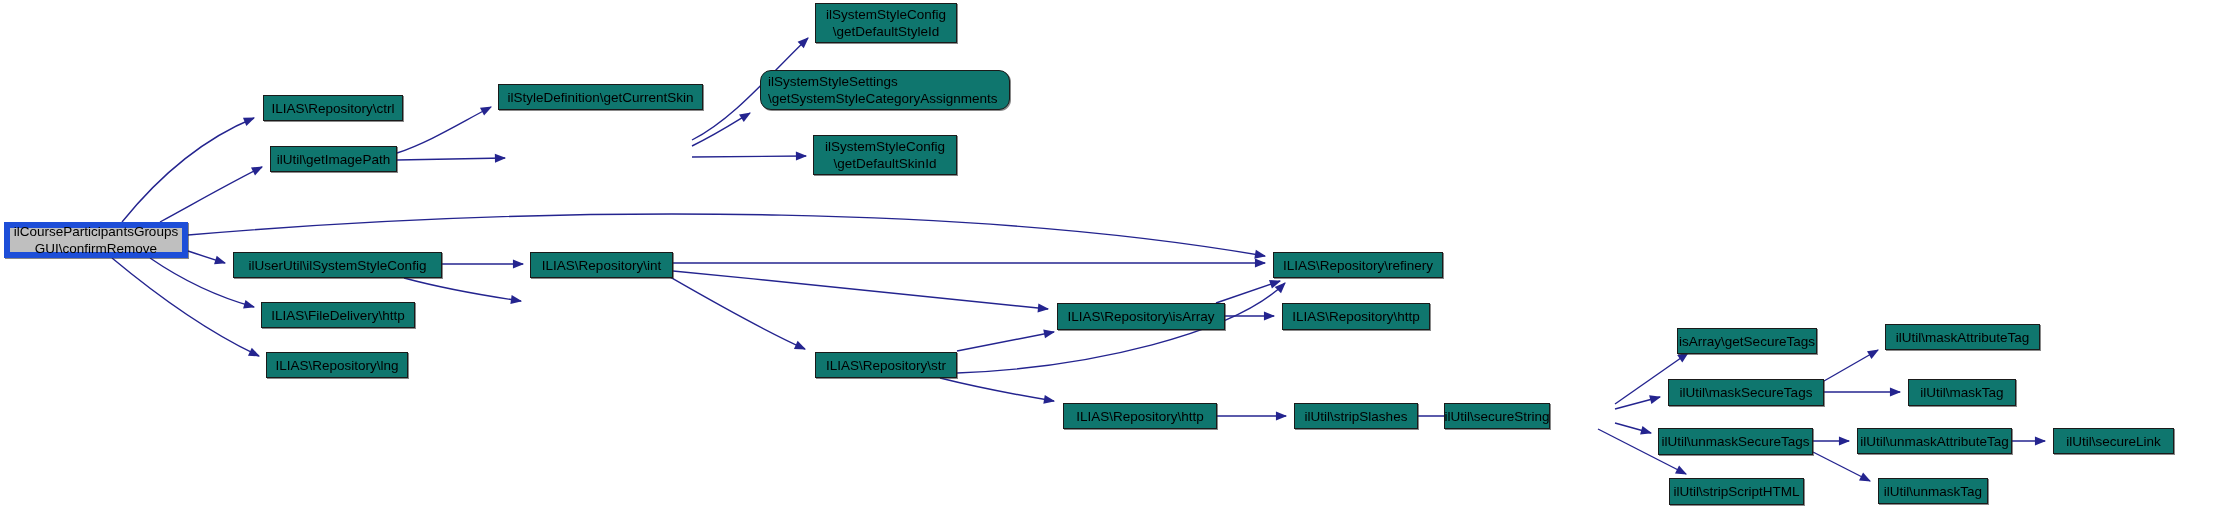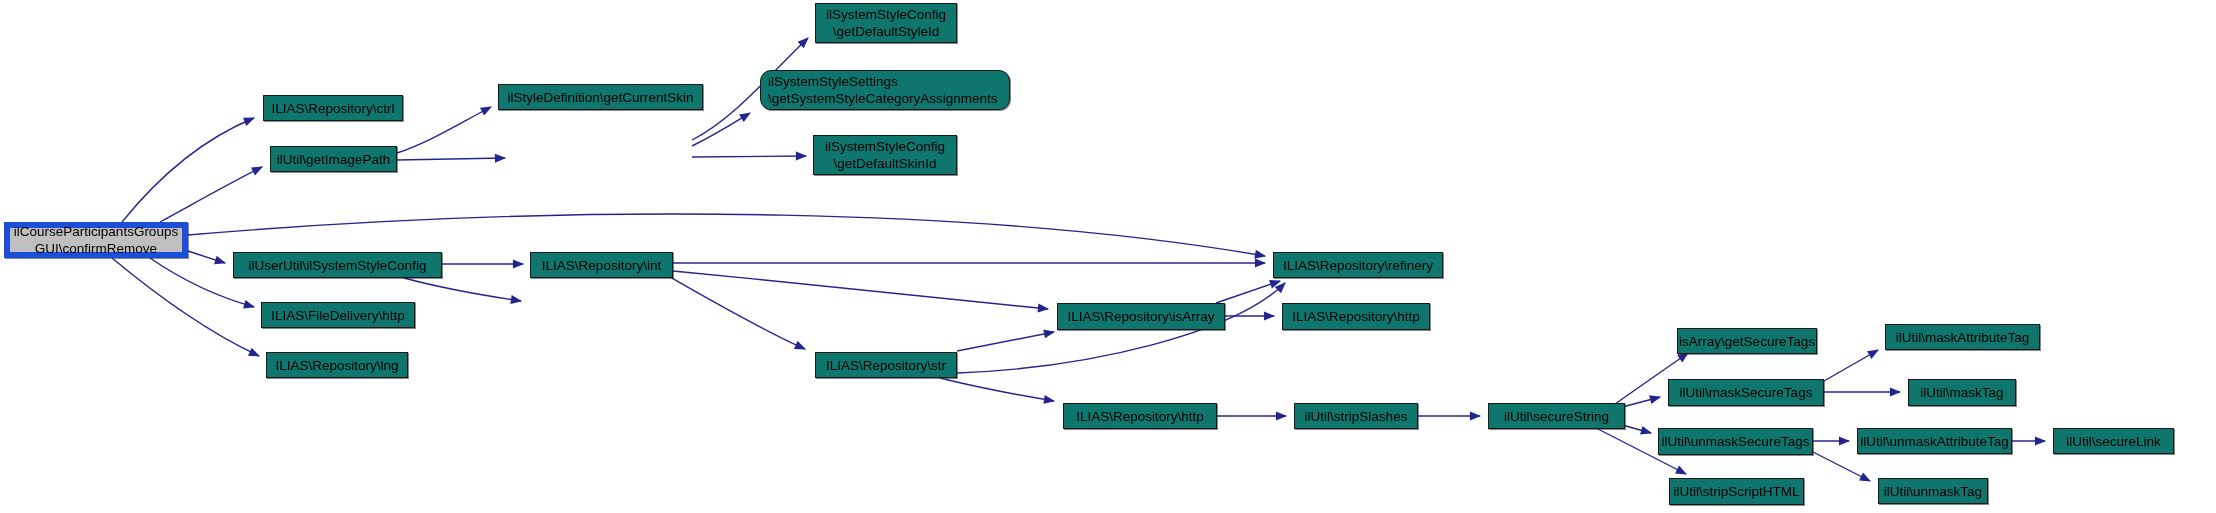--- a/index.html
+++ b/index.html
@@ -116,21 +116,21 @@
   <div class="node" style="left:1057px;top:303px;width:168px;height:27px">ILIAS\Repository\isArray</div>
 
   <div class="node" style="left:1282px;top:303px;width:148px;height:27px">ILIAS\Repository\http</div>
 
   <div class="node" style="left:815px;top:352px;width:142px;height:26px">ILIAS\Repository\str</div>
 
   <div class="node" style="left:1063px;top:403px;width:154px;height:26px">ILIAS\Repository\http</div>
 
   <div class="node" style="left:1294px;top:403px;width:124px;height:26px">ilUtil\stripSlashes</div>
 
-  <div class="node" style="left:1488px;top:403px;width:137px;height:26px">ilUtil\secureString</div>
+  <div class="node" style="left:1444px;top:403px;width:106px;height:26px">ilUtil\secureString</div>
 
   <div class="node" style="left:1677px;top:328px;width:140px;height:26px">isArray\getSecureTags</div>
 
   <div class="node" style="left:1668px;top:379px;width:156px;height:27px">ilUtil\maskSecureTags</div>
 
   <div class="node" style="left:1885px;top:324px;width:155px;height:26px">ilUtil\maskAttributeTag</div>
 
   <div class="node" style="left:1908px;top:379px;width:108px;height:27px">ilUtil\maskTag</div>
 
   <div class="node" style="left:1658px;top:428px;width:155px;height:27px">ilUtil\unmaskSecureTags</div>

